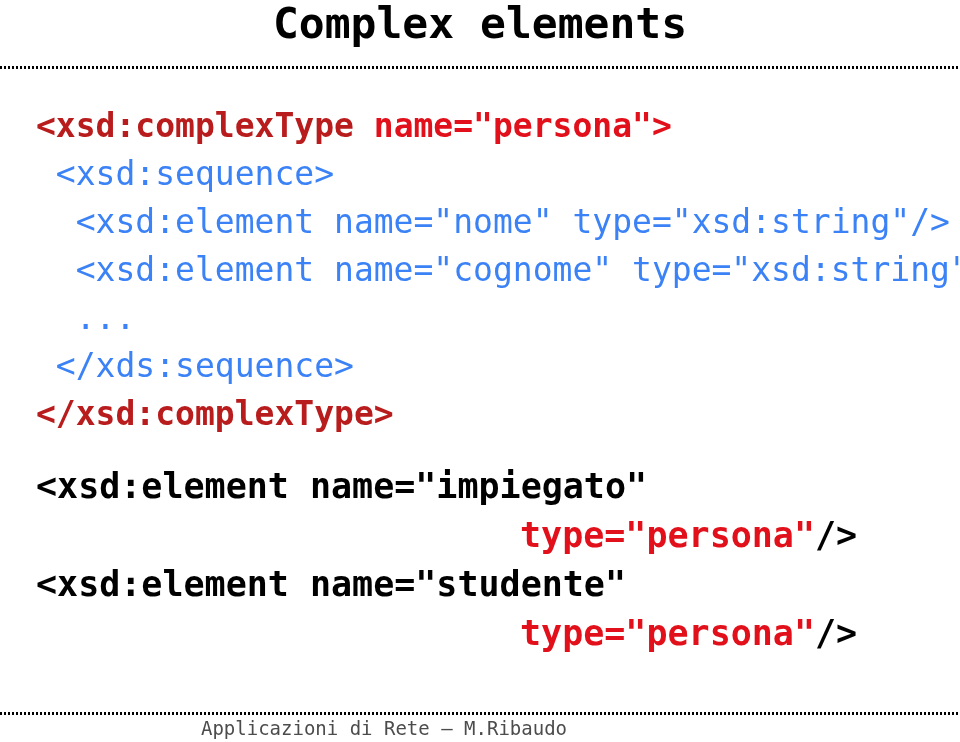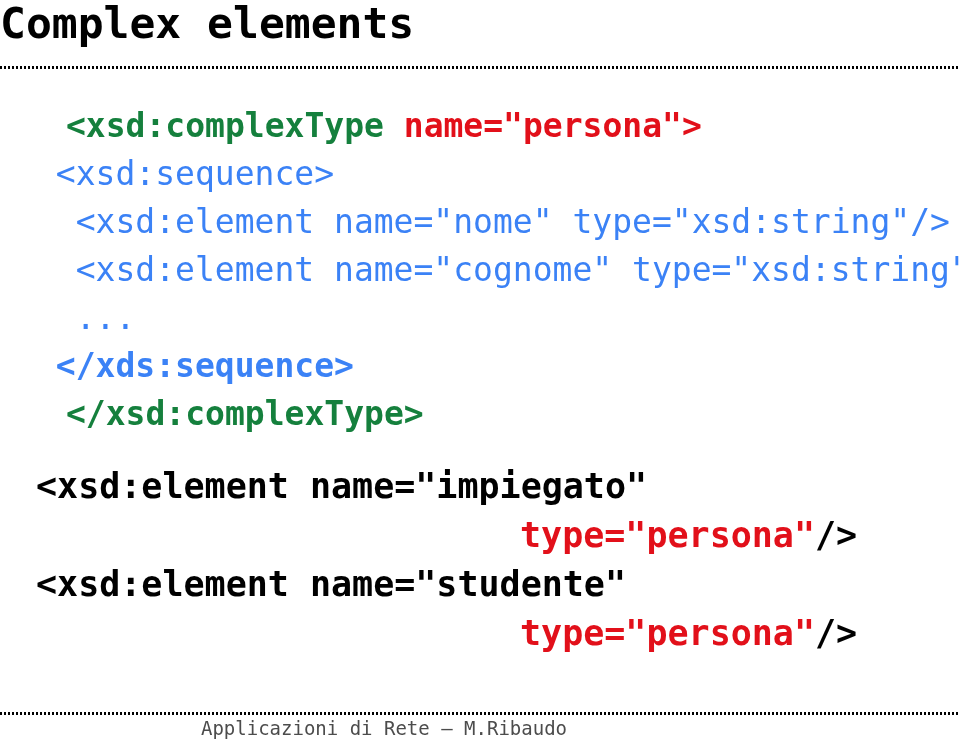--- a/index.html
+++ b/index.html
@@ -14,21 +14,21 @@
     overflow: hidden;
     font-family: "DejaVu Sans Mono", "Liberation Mono", monospace;
   }
 
   
   #slide-title {
     position: absolute;
     top: 0px;
     left: 0;
     width: 960px;
-    text-align: left;
+    text-align: center;
     font-family: "DejaVu Sans Mono", "Liberation Mono", monospace;
     font-weight: bold;
     font-size: 43px;
     line-height: 46px;
     letter-spacing: 0px;
     color: #000000;
     white-space: pre;
   }
 
   
@@ -62,21 +62,21 @@
     font-size: 33px;
     line-height: 48px;
     height: 48px;
     white-space: pre;
     padding-left: 36px;
     box-sizing: border-box;
   }
   .code-line.bold   { font-weight: bold; }
   .code-line.normal { font-weight: normal; }
 
-  .tok-dark  { color: #15803d; margin-left: 30px; }
+  .tok-dark  { color: #b91c1c; }
   .tok-gray  { color: #3b82f6; }
   .tok-black { color: #000000; }
   .tok-red   { color: #e2101a; }
 
   
   #code-block-2 {
     position: absolute;
     top: 462px;
     left: 0;
     width: 960px;
@@ -116,21 +116,21 @@
 <div id="slide-title">Complex elements</div>
 
 <div class="rule" id="rule-top"></div>
 
 <div id="code-block">
     <div class="code-line bold"><span class="tok-dark" style="font-weight: bold;">&lt;xsd:complexType </span><span class="tok-red" style="font-weight: bold;">name="persona"&gt;</span></div>
     <div class="code-line normal"><span class="tok-gray" style="font-weight: normal;"> &lt;xsd:sequence&gt;</span></div>
     <div class="code-line normal"><span class="tok-gray" style="font-weight: normal;">  &lt;xsd:element name="nome" type="xsd:string"/&gt;</span></div>
     <div class="code-line normal"><span class="tok-gray" style="font-weight: normal;">  &lt;xsd:element name="cognome" type="xsd:string"/&gt;</span></div>
     <div class="code-line normal"><span class="tok-gray" style="font-weight: normal;">  ...</span></div>
-    <div class="code-line normal"><span class="tok-gray" style="font-weight: bold;"> &lt;/xds:sequence&gt;</span></div>
+    <div class="code-line normal"><span class="tok-gray" style="font-weight: normal;"> &lt;/xds:sequence&gt;</span></div>
     <div class="code-line bold"><span class="tok-dark" style="font-weight: bold;">&lt;/xsd:complexType&gt;</span></div>
   </div>
 
 <div id="code-block-2">
     <div class="code-line2"><span class="tok-black" style="font-weight: bold;">&lt;xsd:element name="impiegato"</span></div>
     <div class="code-line2 indent-right"><span class="tok-red" style="font-weight: bold;">type="persona"</span><span class="tok-black" style="font-weight: bold;">/&gt;</span></div>
     <div class="code-line2"><span class="tok-black" style="font-weight: bold;">&lt;xsd:element name="studente"</span></div>
     <div class="code-line2 indent-right"><span class="tok-red" style="font-weight: bold;">type="persona"</span><span class="tok-black" style="font-weight: bold;">/&gt;</span></div>
   </div>
 

